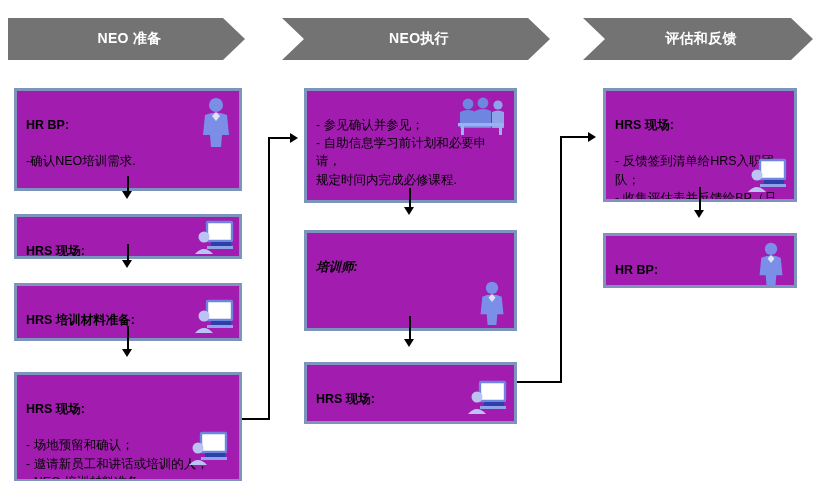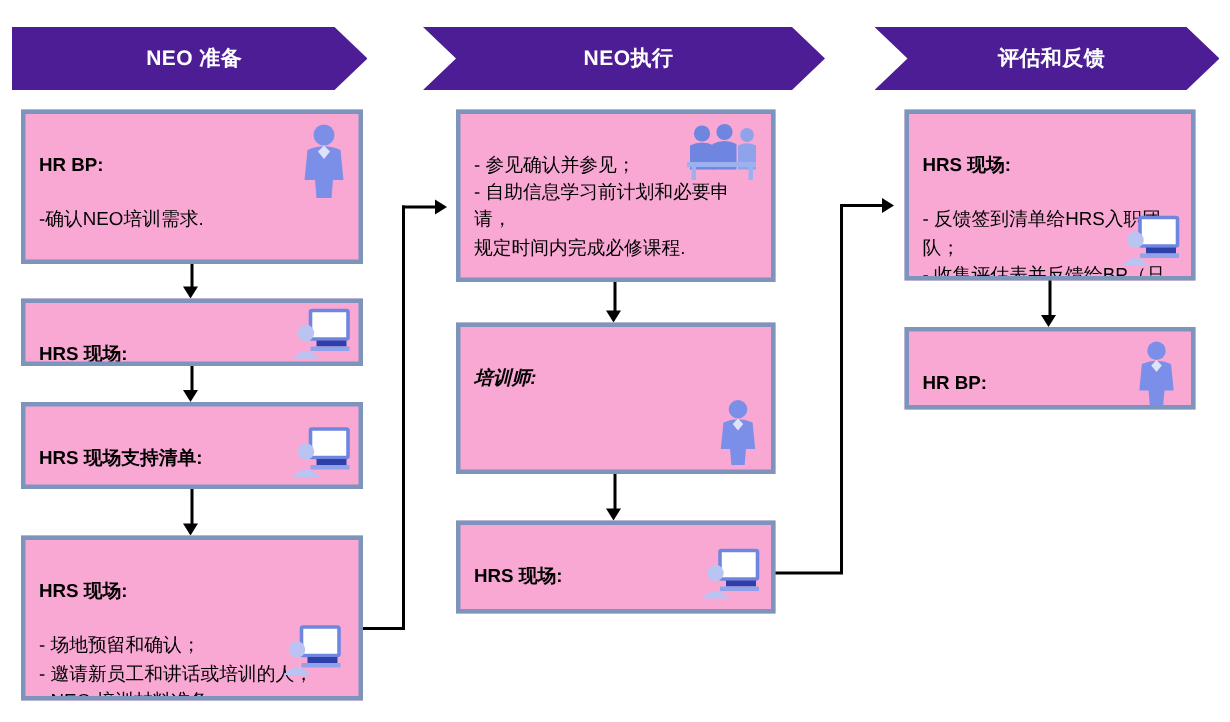--- a/index.html
+++ b/index.html
@@ -15,21 +15,21 @@
     width: 820px;
     height: 481px;
     background: #ffffff;
     overflow: hidden;
   }
 
   
   .banner {
     position: absolute;
     height: 42px;
-    background: #4c1d95;
+    background: #737373;
     color: #ffffff;
     font-weight: bold;
     font-size: 14px;
     display: flex;
     align-items: center;
     justify-content: center;
     letter-spacing: .3px;
   }
   .banner.start {
     
@@ -38,23 +38,24 @@
   .banner.chev {
     
     clip-path: polygon(0 0, calc(100% - 22px) 0, 100% 50%, calc(100% - 22px) 100%, 0 100%, 22px 50%);
   }
   .banner-label { padding-left: 6px; }
 
   
   .box {
     position: absolute;
     box-sizing: border-box;
-    background: #f9a8d4;
+    background: #a21caf;
     border: 3px solid #7d95bd;
     overflow: hidden;
+    margin-top: 15px;
   }
   .box-text {
     position: absolute;
     left: 9px;
     top: 7px;
     right: 6px;
     font-size: 12.5px;
     line-height: 1.45;
     color: #000000;
     white-space: pre-line;
@@ -141,21 +142,21 @@
       <circle cx="11" cy="17" r="5.5" fill="#b9c4f2"></circle>
       <path d="M2 34 q9 -10 18 0 z" fill="#b9c4f2"></path>
     </svg>
   </div>
 
   <div class="conn conn-v" style="left:127px; top:244px; height:18px;"></div>
   <div class="arrow-down" style="left:122px; top:260px;"></div>
 
   <div class="box" style="left:14px; top:268px; width:228px; height:58px;">
     <div class="box-text">
-      <span class="box-title">HRS 现场支持清单:</span>
+      <span class="box-title">HRS 培训材料准备:</span>
       
     </div>
     <svg class="icon" style="right:4px; bottom:1px;" width="42" height="38" viewBox="0 0 42 38">
       <rect x="14" y="2" width="25" height="19" rx="1" fill="#ffffff" stroke="#6f86e0" stroke-width="2.4"></rect>
       <rect x="17" y="5" width="19" height="13" fill="#ffffff"></rect>
       <rect x="18" y="22" width="20" height="4" fill="#2d3fa8"></rect>
       <rect x="14" y="26" width="26" height="3" fill="#8fa3ea"></rect>
       <circle cx="11" cy="17" r="5.5" fill="#b9c4f2"></circle>
       <path d="M2 34 q9 -10 18 0 z" fill="#b9c4f2"></path>
     </svg>

